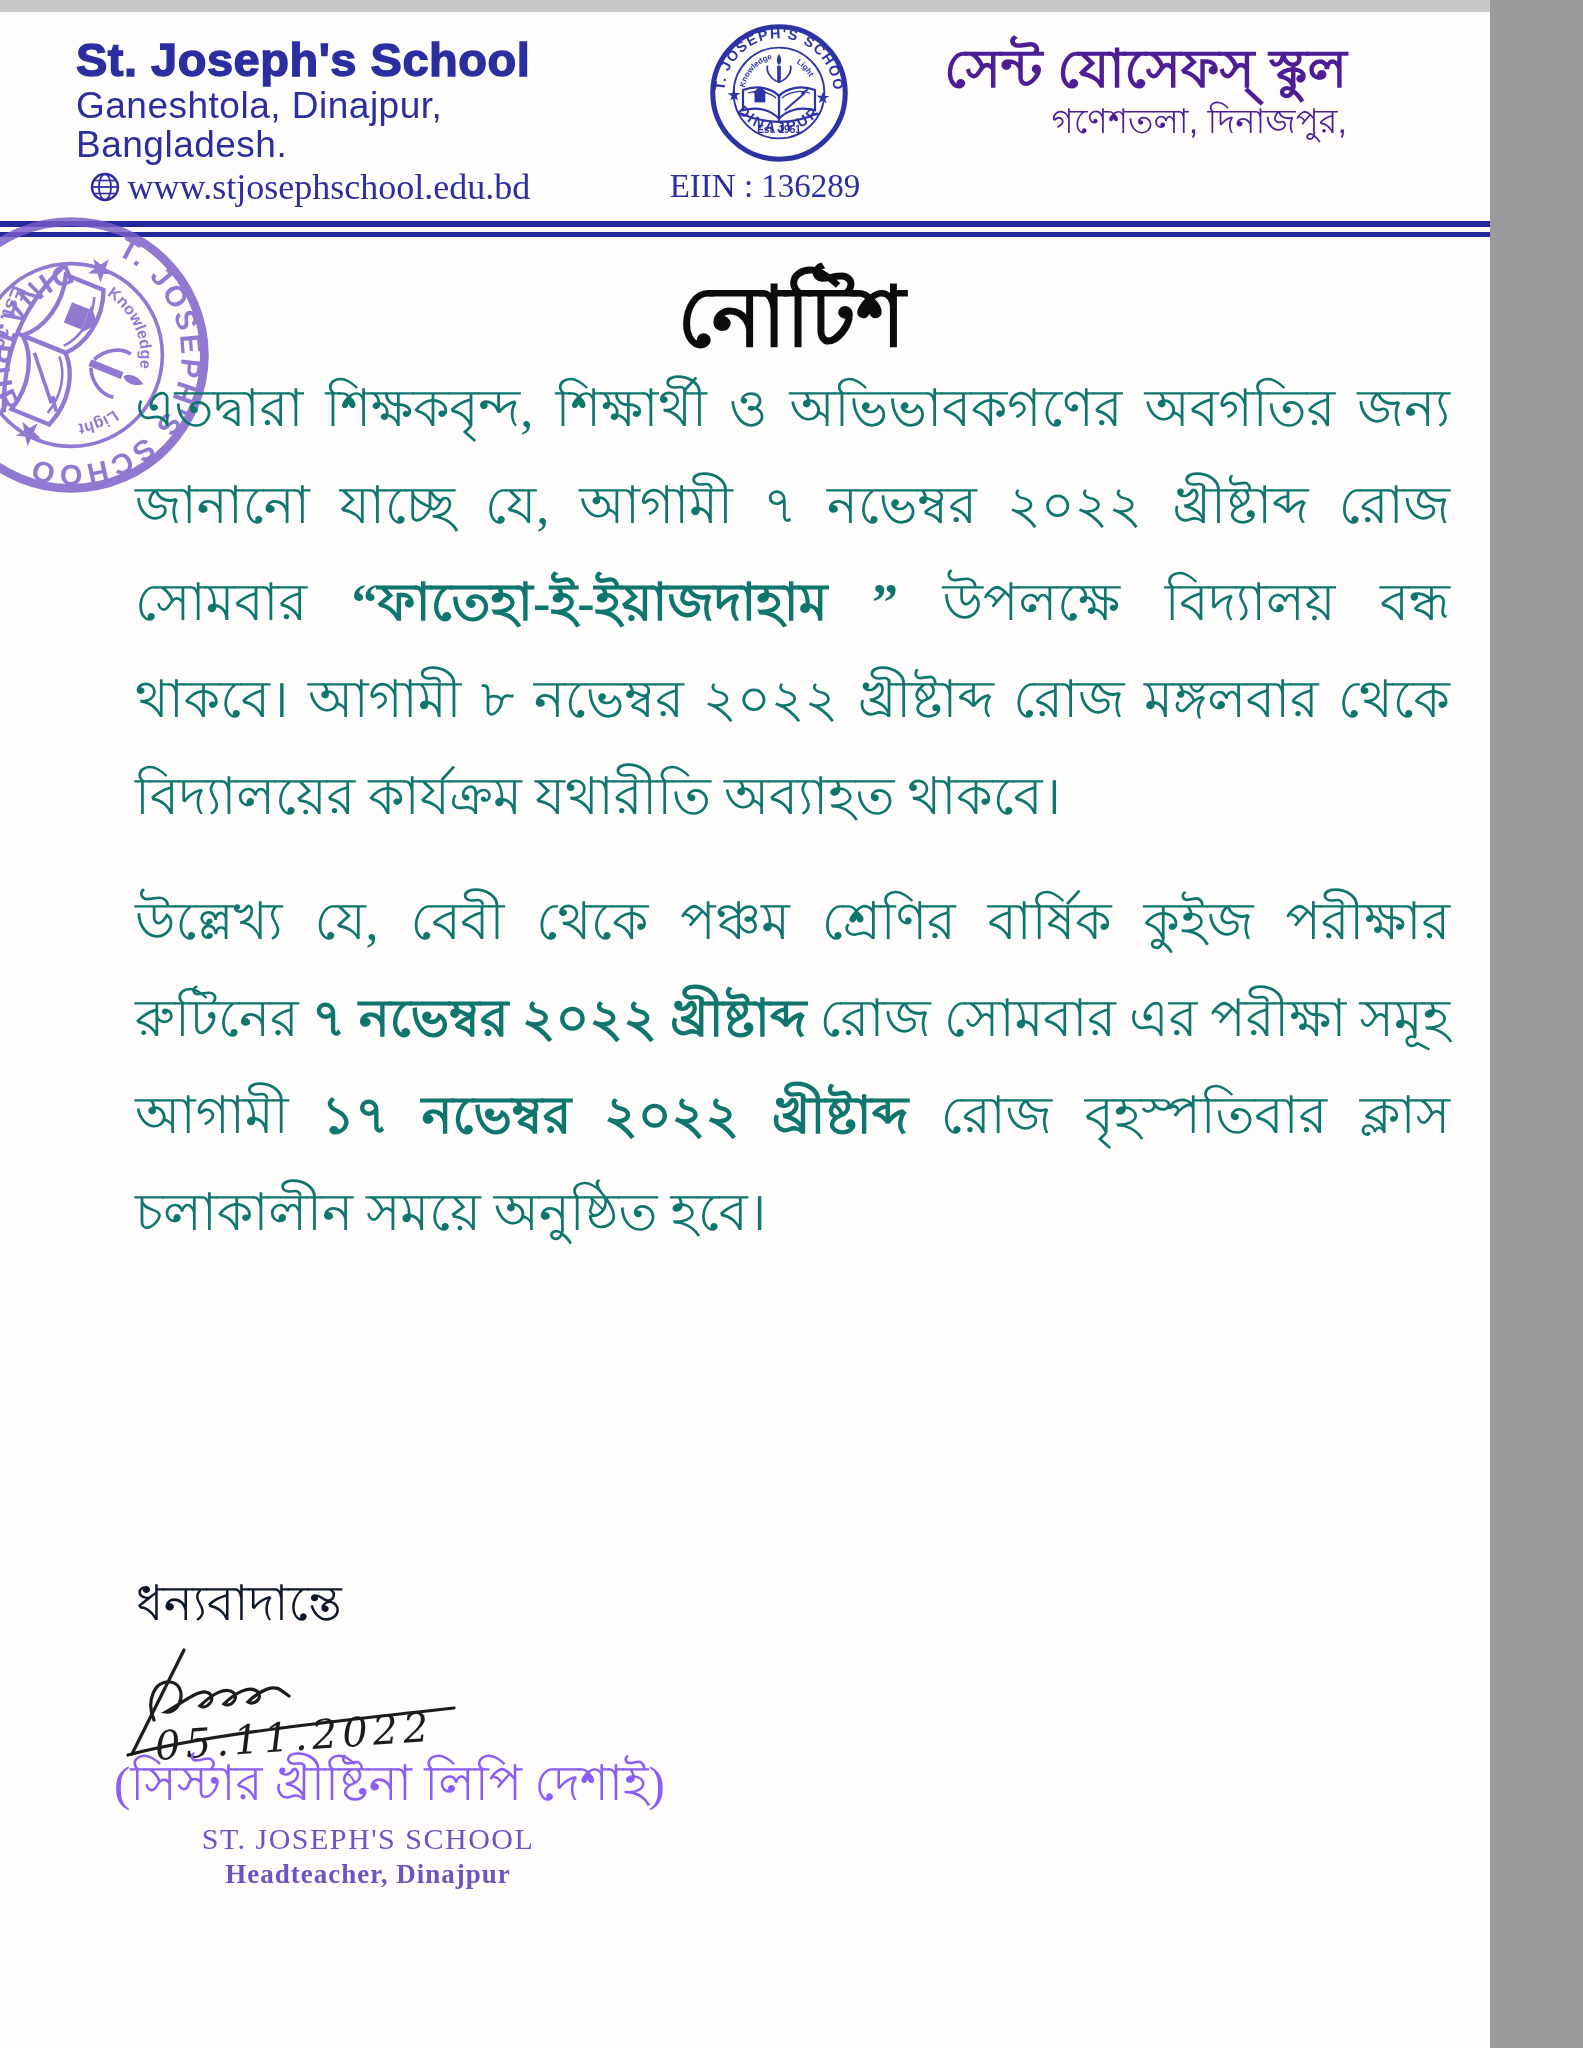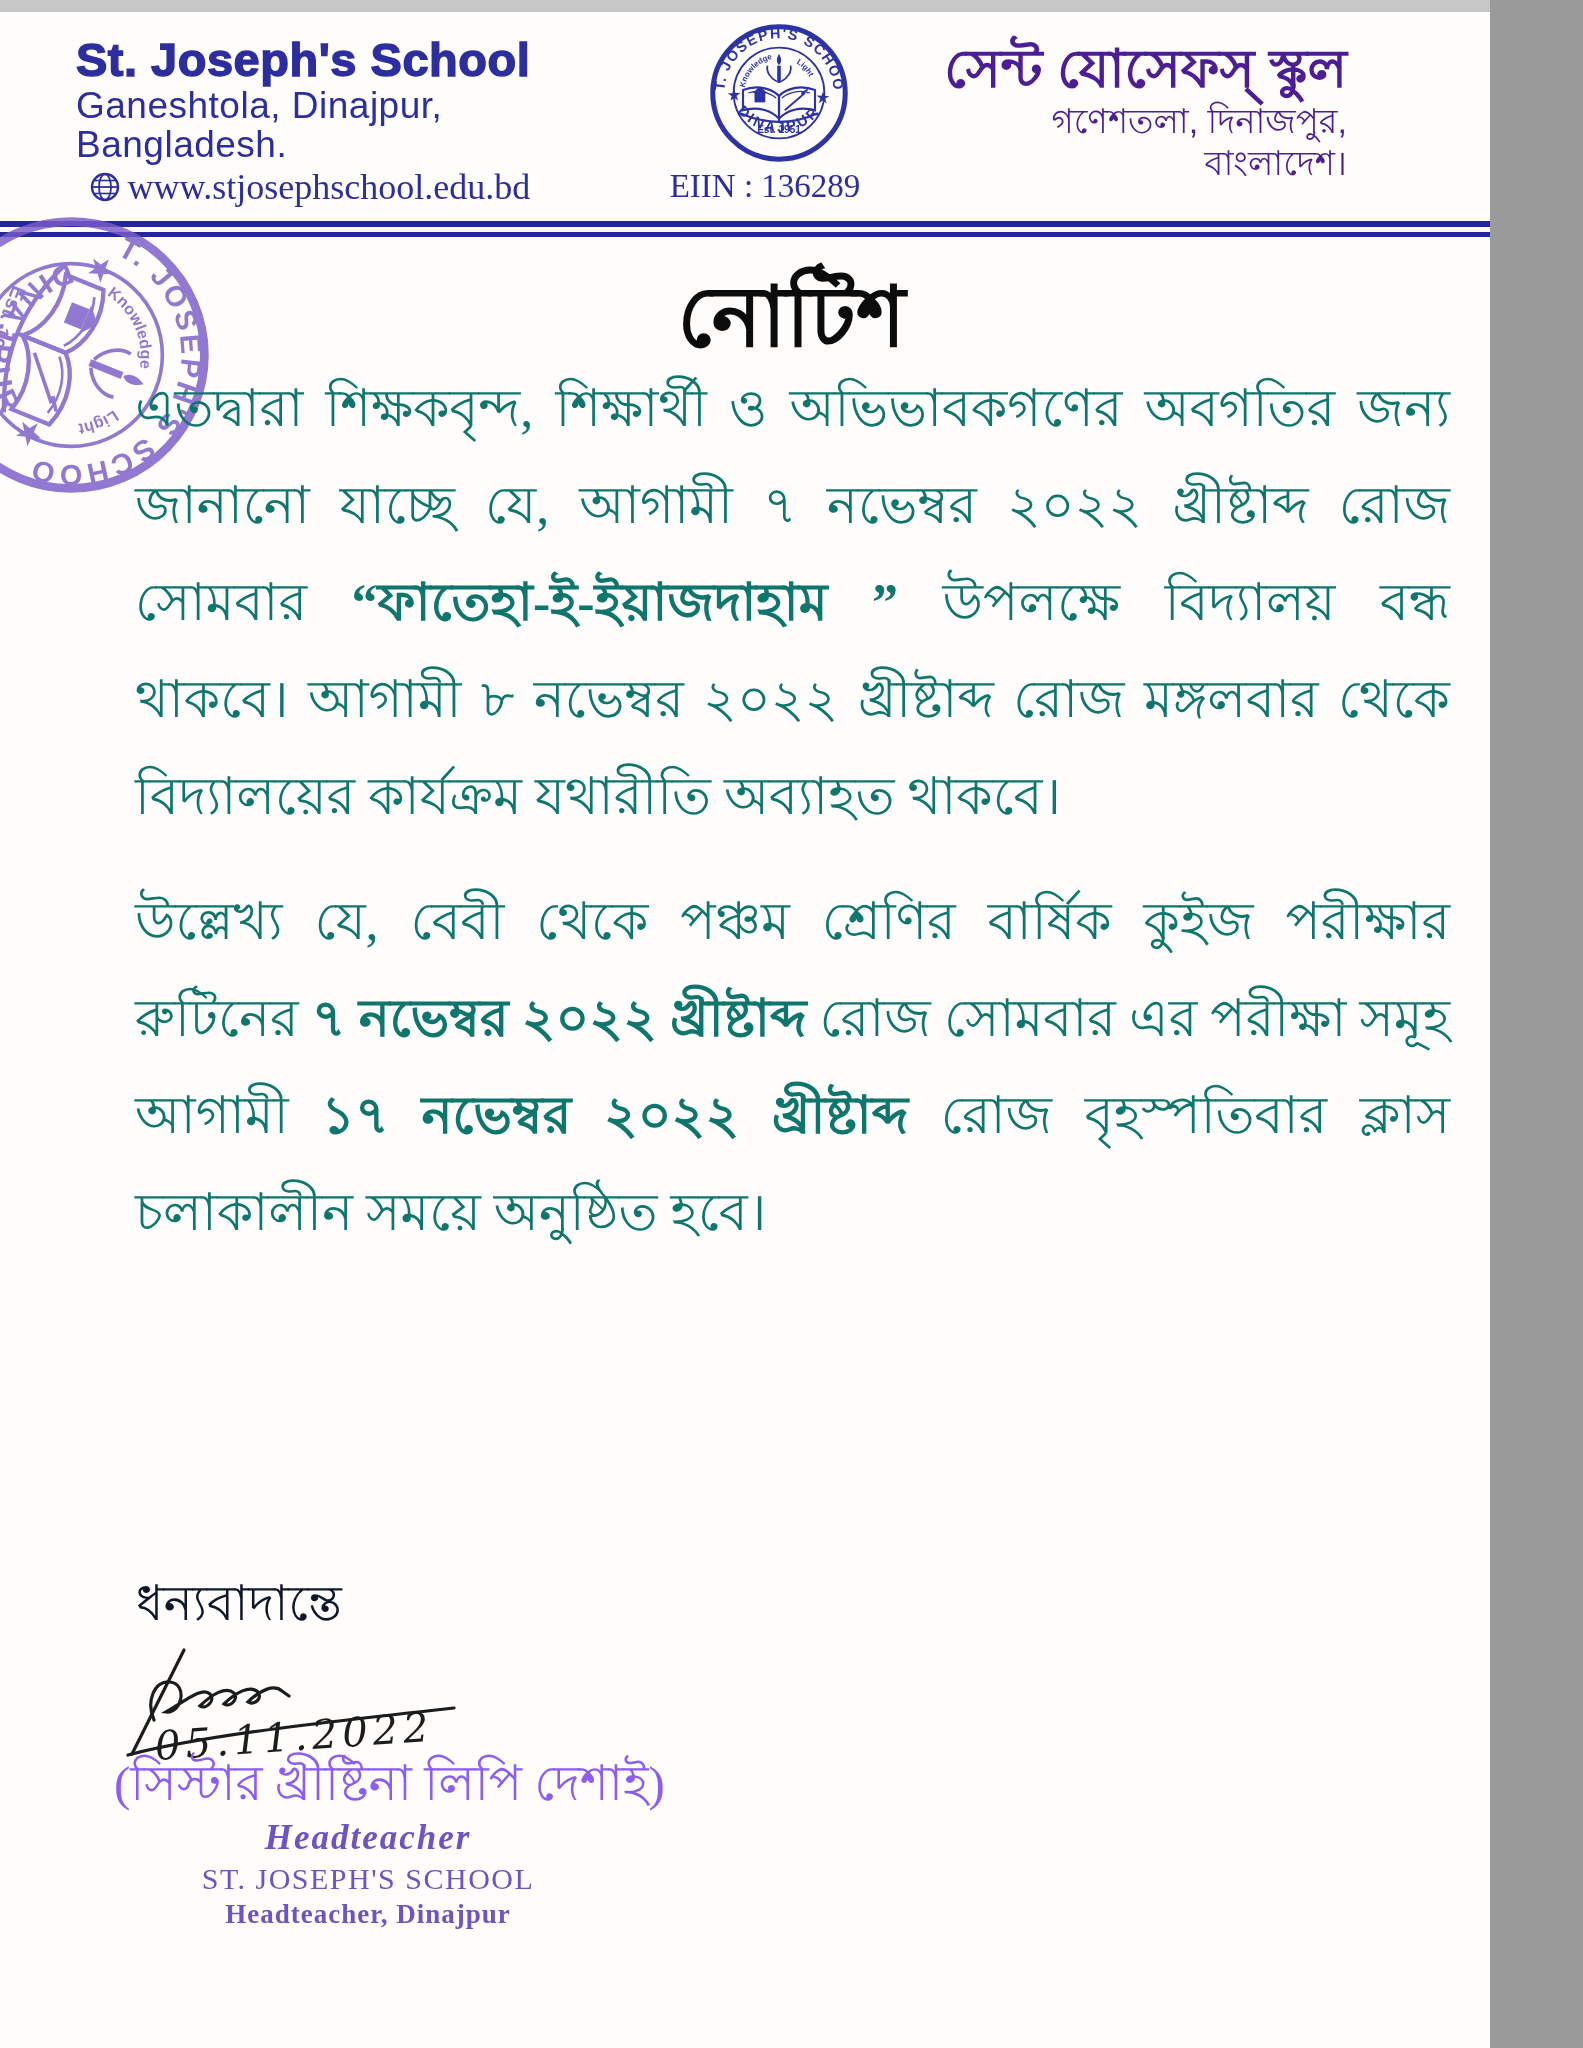--- a/index.html
+++ b/index.html
@@ -124,21 +124,20 @@
           <path d="M 108 124 L 136 100 M 131 101 L 140 95" stroke="currentColor" stroke-width="2.5"></path>
         </g>
         <text x="100" y="155" font-size="14" font-weight="bold" text-anchor="middle">Est. 1951</text>
       </svg>
     </div>
     <div class="eiin">EIIN : 136289</div>
 
     <div class="lh-right">
       <div class="school-bn">সেন্ট যোসেফস্ স্কুল</div>
       <div class="addr-bn">গণেশতলা, দিনাজপুর,</div>
-      <div class="addr-bn">বাংলাদেশ।</div>
     </div>
   </header>
 
   <div class="rule">
     <div class="r1"></div>
       <div class="r2"></div>
   </div>
 
   <div class="seal-stamp">
     <svg class="seal" viewBox="0 0 200 200" width="290" height="290">
@@ -194,19 +193,18 @@
         <path d="M 6 118 L 58 14"></path>
         <path d="M 28 84 C 20 66 28 44 44 46 C 62 48 56 78 40 76 C 58 66 76 50 84 58 C 90 64 80 74 74 70 C 86 58 100 50 108 57 C 113 63 104 72 98 68 C 110 56 124 49 132 56 C 137 62 128 70 122 66 C 134 54 148 48 156 55 L 163 60"></path>
         <path d="M 2 119 C 70 101 180 88 328 72"></path>
       </g>
       <text class="sig-date" x="30" y="124" transform="rotate(-4 30 124)">05.11.2022</text>
     </svg>
 
     <div class="signatory">(সিস্টার খ্রীষ্টিনা লিপি দেশাই)</div>
 
     <div class="office-stamp">
-      <div class="st1">Headteacher</div>
       <div class="st2">ST. JOSEPH'S SCHOOL</div>
       <div class="st3">Headteacher, Dinajpur</div>
     </div>
   </footer>
 
 </div>
 
 </body></html>

